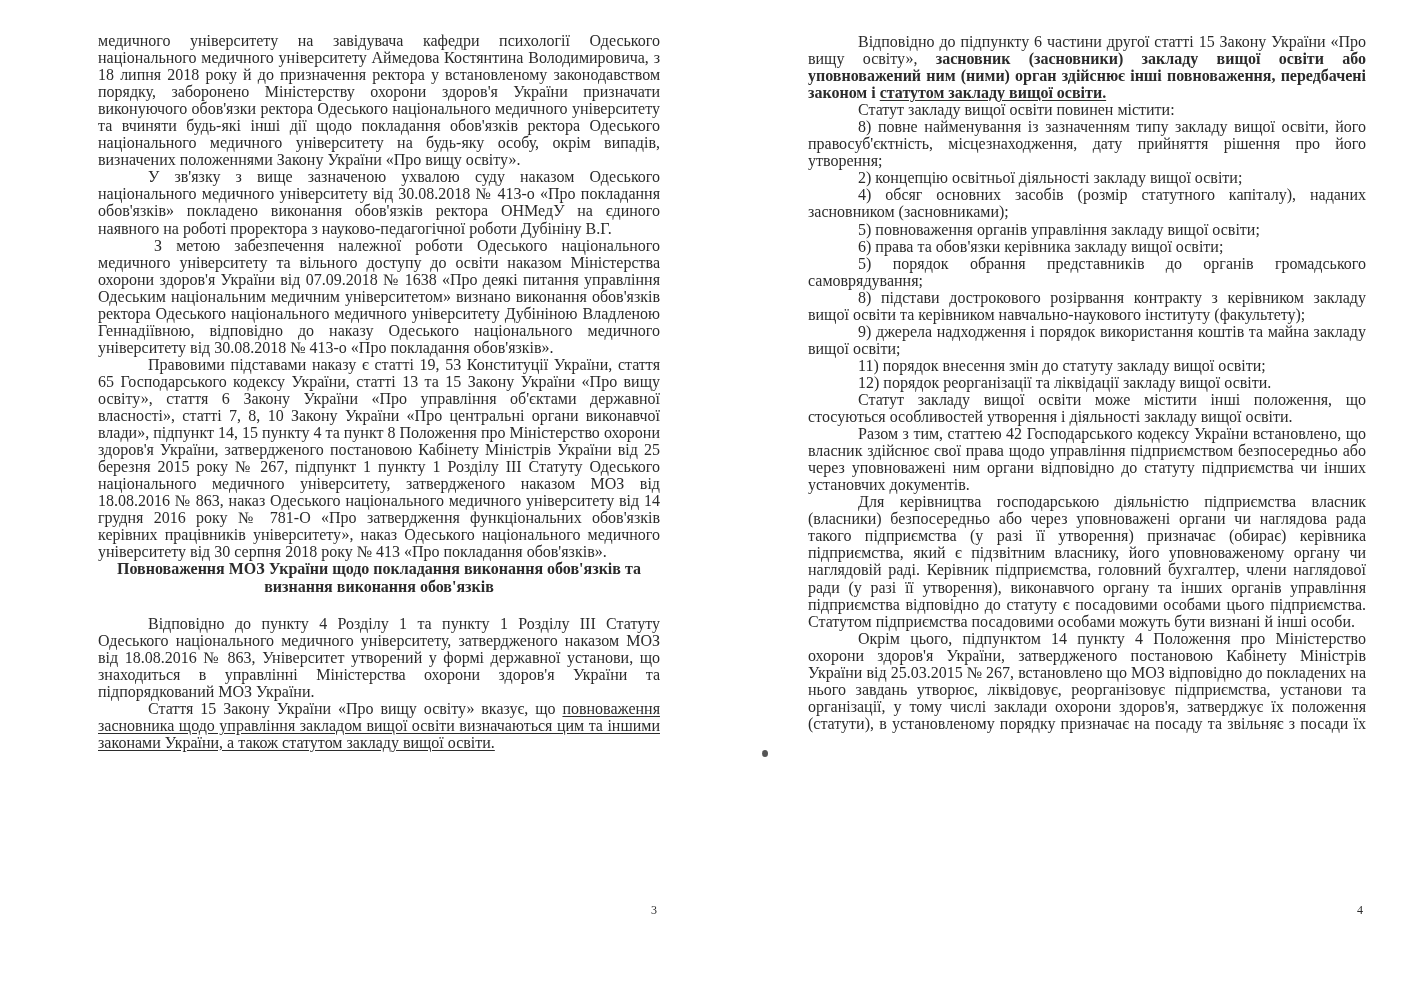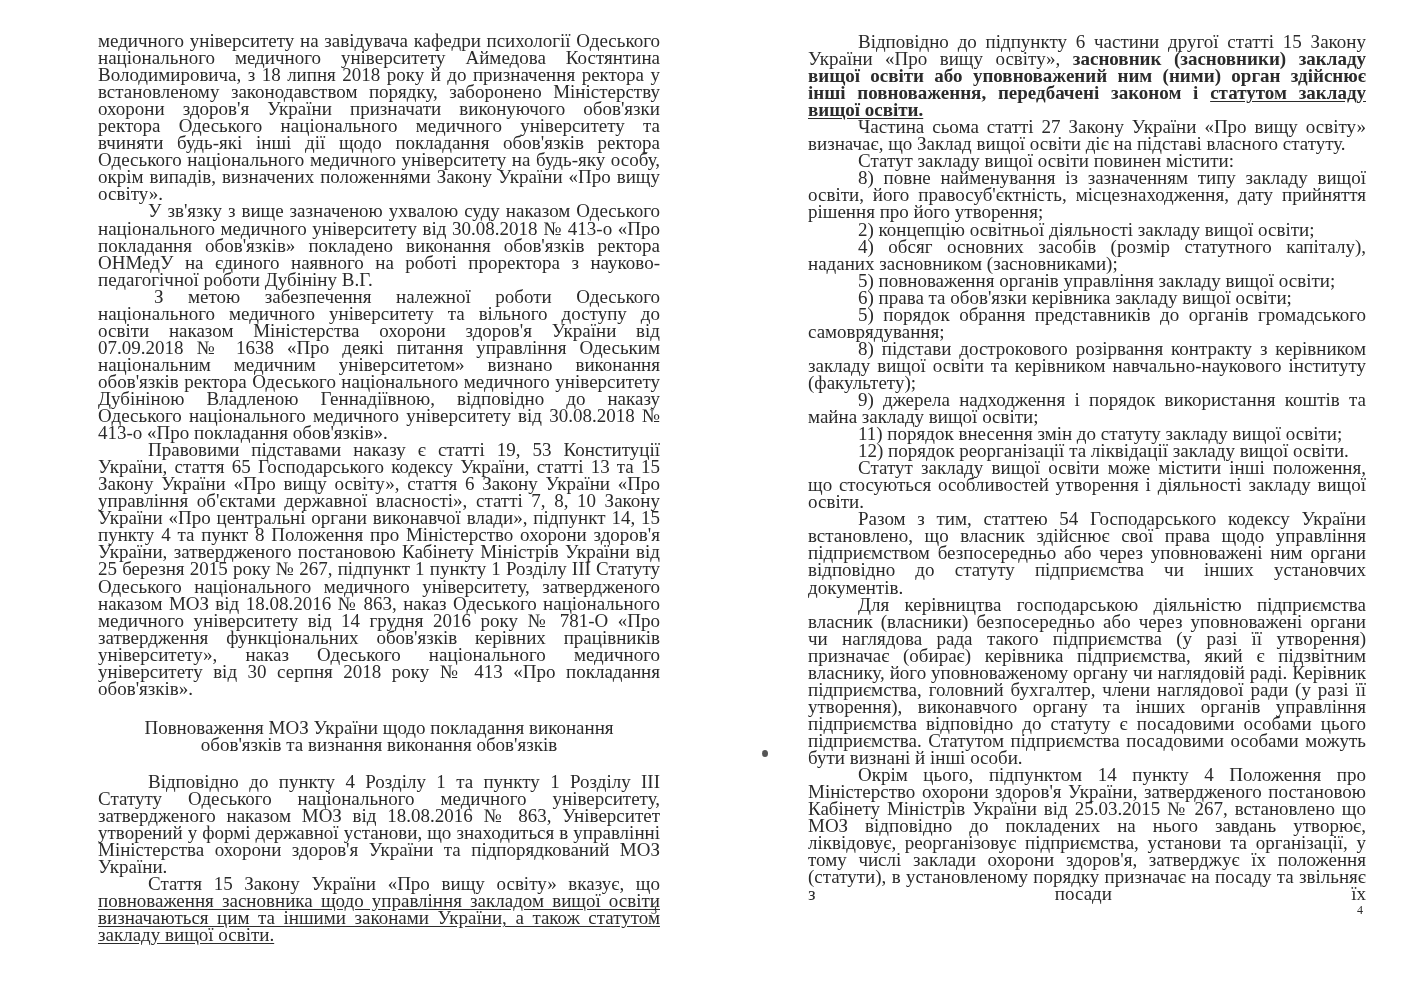--- a/index.html
+++ b/index.html
@@ -12,36 +12,35 @@
     }
     .page {
       position: absolute;
       top: 0;
       height: 999px;
     }
     .page-left { left: 0; width: 712px; }
     .page-right { left: 712px; width: 712px; }
     .text-col {
       position: absolute;
-      font-size: 19px;
+      font-size: 16px;
       line-height: 17.05px;
       text-align: justify;
       letter-spacing: 0;
     }
     .page-left .text-col { left: 98px; width: 562px; top: 32px; }
     .page-right .text-col { left: 96px; width: 558px; top: 33px; }
     p { margin: 0; }
     .indent { text-indent: 50px; }
     .indent-3 { text-indent: 56px; }
     .u { text-decoration: underline; text-underline-offset: 2px; }
     .b { font-weight: bold; }
     .heading {
       text-align: center;
-      font-weight: normal;
-      margin-top: 22px;
+      font-weight: bold;
       margin-bottom: 20px;
       padding: 0 6px;
     }
     .list-item { text-indent: 50px; }
     .page-number {
       position: absolute;
       font-size: 12px;
     }
     .page-left .page-number { left: 651px; top: 903px; }
     .page-right .page-number { left: 645px; top: 903px; }
@@ -67,33 +66,32 @@
     <p class="indent">Відповідно до пункту 4 Розділу 1  та пункту 1 Розділу ІІІ Статуту Одеського національного медичного університету, затвердженого наказом МОЗ від 18.08.2016 № 863, Університет утворений у формі державної установи, що знаходиться в управлінні Міністерства охорони здоров'я України та підпорядкований МОЗ України.</p>
     <p class="indent"><span>Стаття 15 Закону України «Про вищу освіту» вказує, що </span><span class="u">повноваження засновника щодо управління закладом вищої освіти визначаються цим та іншими законами України, а також статутом закладу вищої освіти.</span></p>
   </div>
   <div class="page-number">3</div>
 </div>
 
 <div class="page page-right">
   <div class="scan-dot"></div>
   <div class="text-col">
     <p class="indent"><span>Відповідно до підпункту 6 частини другої статті 15 Закону України «Про вищу освіту», </span><span class="b">засновник (засновники) закладу вищої освіти або уповноважений ним (ними) орган здійснює інші повноваження, передбачені законом і </span><span class="b u">статутом закладу вищої освіти.</span></p>
-    <p class="indent">Частина сьома статті 27 Закону України «Про вищу освіту» визначає, що Заклад вищої освіти діє на підставі власного статуту.</p>
     <p class="indent">Статут закладу вищої освіти повинен містити:</p>
     <div>
       <p class="list-item">8) повне найменування із зазначенням типу закладу вищої освіти, його правосуб'єктність, місцезнаходження, дату прийняття рішення про його утворення;</p>
       <p class="list-item">2) концепцію освітньої діяльності закладу вищої освіти;</p>
       <p class="list-item">4) обсяг основних засобів (розмір статутного капіталу), наданих засновником (засновниками);</p>
       <p class="list-item">5) повноваження органів управління закладу вищої освіти;</p>
       <p class="list-item">6) права та обов'язки керівника закладу вищої освіти;</p>
       <p class="list-item">5) порядок обрання представників до органів громадського самоврядування;</p>
       <p class="list-item">8) підстави дострокового розірвання контракту з керівником закладу вищої освіти та керівником навчально-наукового інституту (факультету);</p>
       <p class="list-item">9) джерела надходження і порядок використання коштів та майна закладу вищої освіти;</p>
       <p class="list-item">11) порядок внесення змін до статуту закладу вищої освіти;</p>
       <p class="list-item">12) порядок реорганізації та ліквідації закладу вищої освіти.</p>
     </div>
     <p class="indent">Статут закладу вищої освіти може містити інші положення, що стосуються особливостей утворення і діяльності закладу вищої освіти.</p>
-    <p class="indent">Разом з тим, статтею 54 Господарського кодексу України встановлено, що власник здійснює свої права щодо управління підприємством безпосередньо або через уповноважені ним органи відповідно до статуту підприємства чи інших установчих документів.</p>
+    <p class="indent">Разом з тим, статтею 42 Господарського кодексу України встановлено, що власник здійснює свої права щодо управління підприємством безпосередньо або через уповноважені ним органи відповідно до статуту підприємства чи інших установчих документів.</p>
     <p class="indent">Для керівництва господарською діяльністю підприємства власник (власники) безпосередньо або через уповноважені органи чи наглядова рада такого підприємства (у разі її утворення) призначає (обирає) керівника підприємства, який є підзвітним власнику, його уповноваженому органу чи наглядовій раді. Керівник підприємства, головний бухгалтер, члени наглядової ради (у разі її утворення), виконавчого органу та інших органів управління підприємства відповідно до статуту є посадовими особами цього підприємства. Статутом підприємства посадовими особами можуть бути визнані й інші особи.</p>
     <p class="indent last-line-justify">Окрім цього, підпунктом 14 пункту 4 Положення про Міністерство охорони здоров'я України, затвердженого постановою Кабінету Міністрів України від 25.03.2015 № 267, встановлено що МОЗ відповідно до покладених на нього завдань утворює, ліквідовує, реорганізовує підприємства, установи та організації, у тому числі заклади охорони здоров'я, затверджує їх положення (статути), в установленому порядку призначає на посаду та звільняє з посади їх</p>
   </div>
   <div class="page-number">4</div>
 </div>
 
 </body></html>

